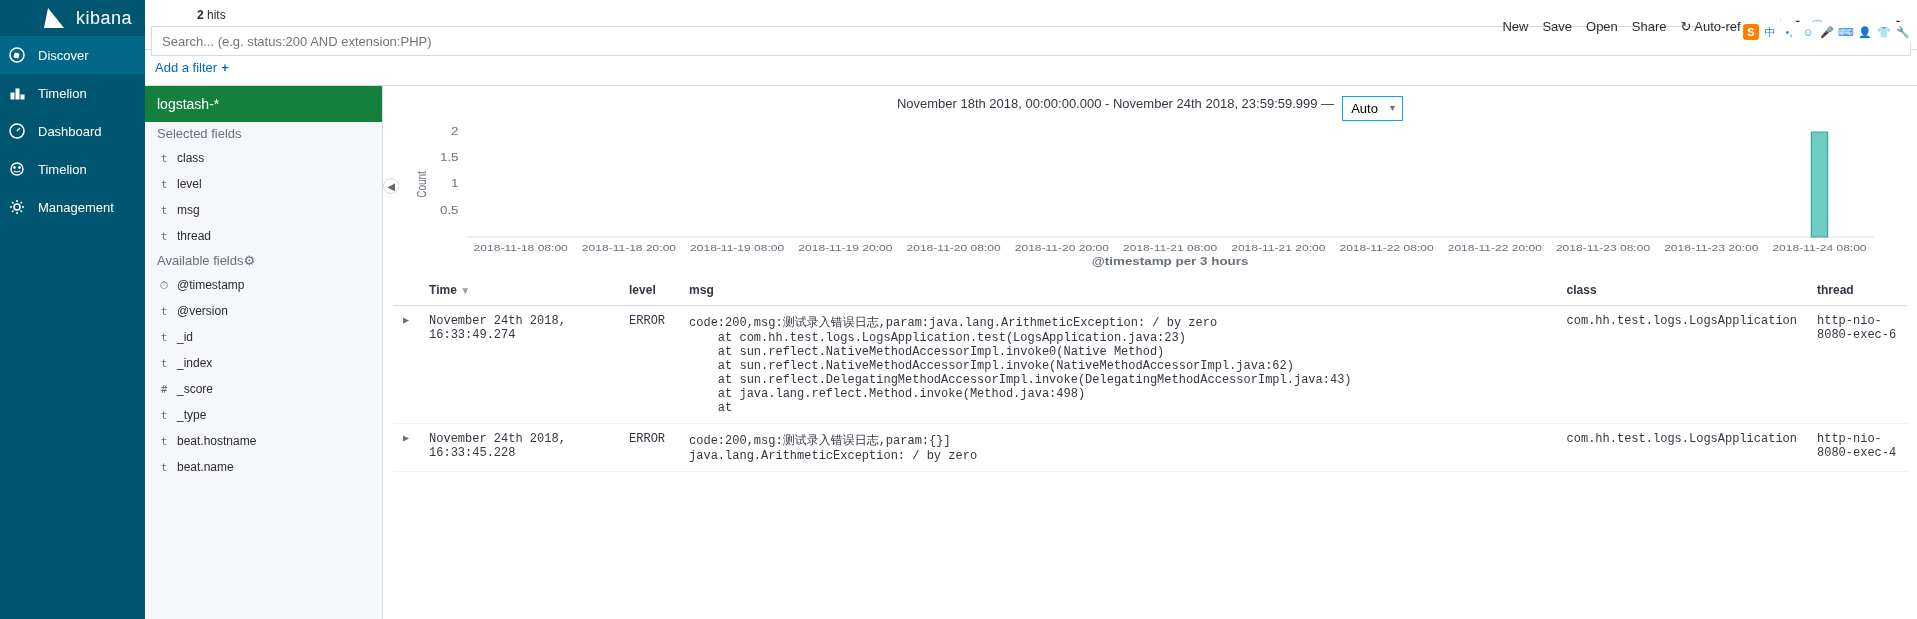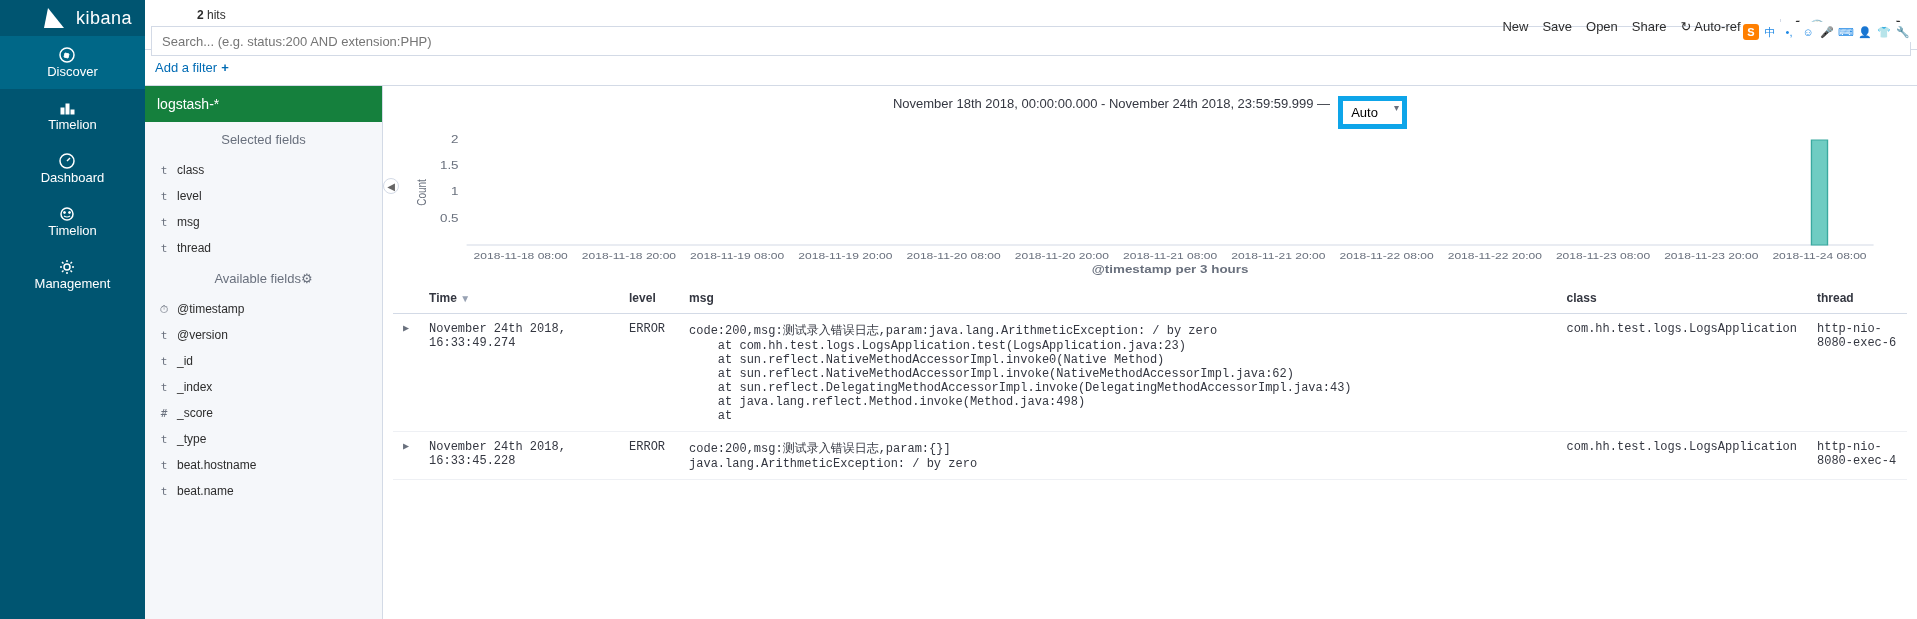--- a/index.html
+++ b/index.html
@@ -5,21 +5,21 @@
     * { box-sizing: border-box; margin: 0; padding: 0; }
     body { font-family: "Helvetica Neue", Arial, sans-serif; font-size: 13px; color: #2D2D2D; background: #fff; width: 1917px; height: 619px; overflow: hidden; }
     
     .app { display: flex; height: 619px; }
     
     
     .sidebar-left { width: 145px; background: #005571; color: #fff; display: flex; flex-direction: column; }
     .logo { height: 36px; display: flex; align-items: center; padding: 0 10px; background: #005571; margin-left: 32px; }
     .logo svg { width: 24px; height: 24px; margin-right: 10px; }
     .logo-text { font-size: 18px; font-weight: 400; letter-spacing: 0.5px; }
-    .nav-item { display: flex; align-items: center; padding: 10px 8px; color: #fff; cursor: pointer; font-size: 13px; flex-direction: column; }
+    .nav-item { display: flex; align-items: center; padding: 10px 8px; color: #fff; cursor: pointer; font-size: 13px; }
     .nav-item.active { background: #006787; }
     .nav-item .nav-icon { width: 18px; height: 18px; margin-right: 12px; display: inline-flex; align-items: center; justify-content: center; }
     .nav-item svg { fill: #fff; stroke: #fff; }
     
     
     .main { flex: 1; display: flex; flex-direction: column; min-width: 0; }
     
     
     .topbar { height: 50px; display: flex; border-bottom: 1px solid #D3DAE6; position: relative; }
     .hits-box { padding: 8px 10px 0 10px; font-size: 12px; margin-left: 42px; }
@@ -36,29 +36,29 @@
     .add-filter { color: #006BB4; cursor: pointer; }
     .add-filter .plus { font-weight: bold; margin-left: 4px; }
     
     
     .content-row { flex: 1; display: flex; min-height: 0; position: relative; }
     
     
     .fields-panel { width: 238px; background: #F5F7FA; border-right: 1px solid #D3DAE6; overflow: auto; position: relative; }
     .index-title { background: #15803d; color: #fff; padding: 10px 12px; font-weight: normal; font-size: 14px; }
     .collapse-handle { position: absolute; left: 238px; top: 92px; width: 16px; height: 16px; border-radius: 50%; background: #fff; border:1px solid #D3DAE6; display:flex; align-items:center; justify-content:center; cursor:pointer; font-size:10px; color:#666; z-index:5; }
-    .section-head { padding: 10px 12px; color: #69707D; font-size: 13px; display:flex; justify-content: center; align-items:center; }
+    .section-head { padding: 4px 12px; color: #69707D; font-size: 13px; display:flex; justify-content: flex-start; align-items:center; }
     .gear-icon { cursor: pointer; color:#69707D; }
     .field-item { padding: 6px 12px; display: flex; align-items: center; font-size: 12px; cursor:pointer; }
     .field-type { width: 14px; color: #69707D; font-family: monospace; margin-right: 6px; font-size: 11px; text-align:center; }
     
     
     .results { flex: 1; overflow: auto; padding: 0 10px 10px 10px; }
     .time-row { text-align: center; padding: 10px 0 6px; font-size: 13px; color:#343741; display:flex; justify-content:center; align-items:flex-start; gap:8px; }
-    .interval-select { border:5px solid #0ea5e9; padding: 4px 24px 4px 8px; font-size:13px; background:#fff; appearance:none; position:relative; }
+    .interval-select { border:1px solid #0ea5e9; padding: 4px 24px 4px 8px; font-size:13px; background:#fff; appearance:none; position:relative; }
     .select-wrap { position: relative; display:inline-block; }
     .select-wrap::after { content:"▾"; position:absolute; right:8px; top:6px; font-size:10px; color:#69707D; pointer-events:none; }
     
     .histogram { height: 140px; padding: 0 20px; position: relative; }
     .hist-svg { width: 100%; height: 100%; }
     
     .table-wrap { margin-top: 8px; }
     table { width: 100%; border-collapse: collapse; font-size: 12px; }
     th { text-align: left; padding: 8px 10px; border-bottom: 1px solid #D3DAE6; font-weight: bold; color:#343741; white-space: nowrap; }
     th.time-col { width: 200px; }

